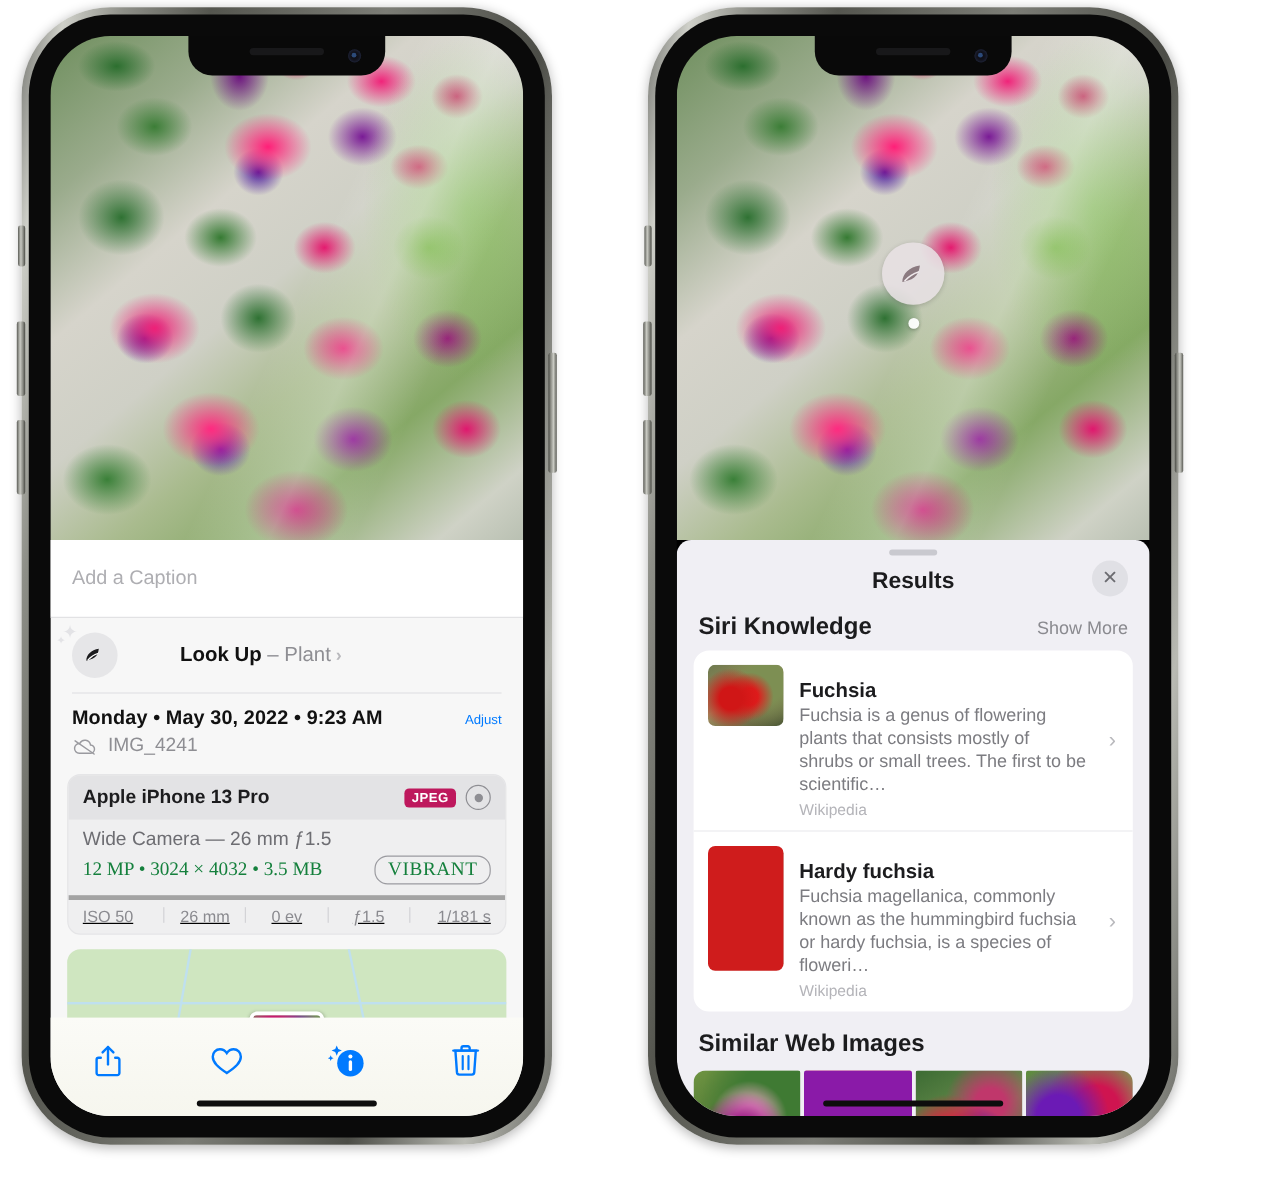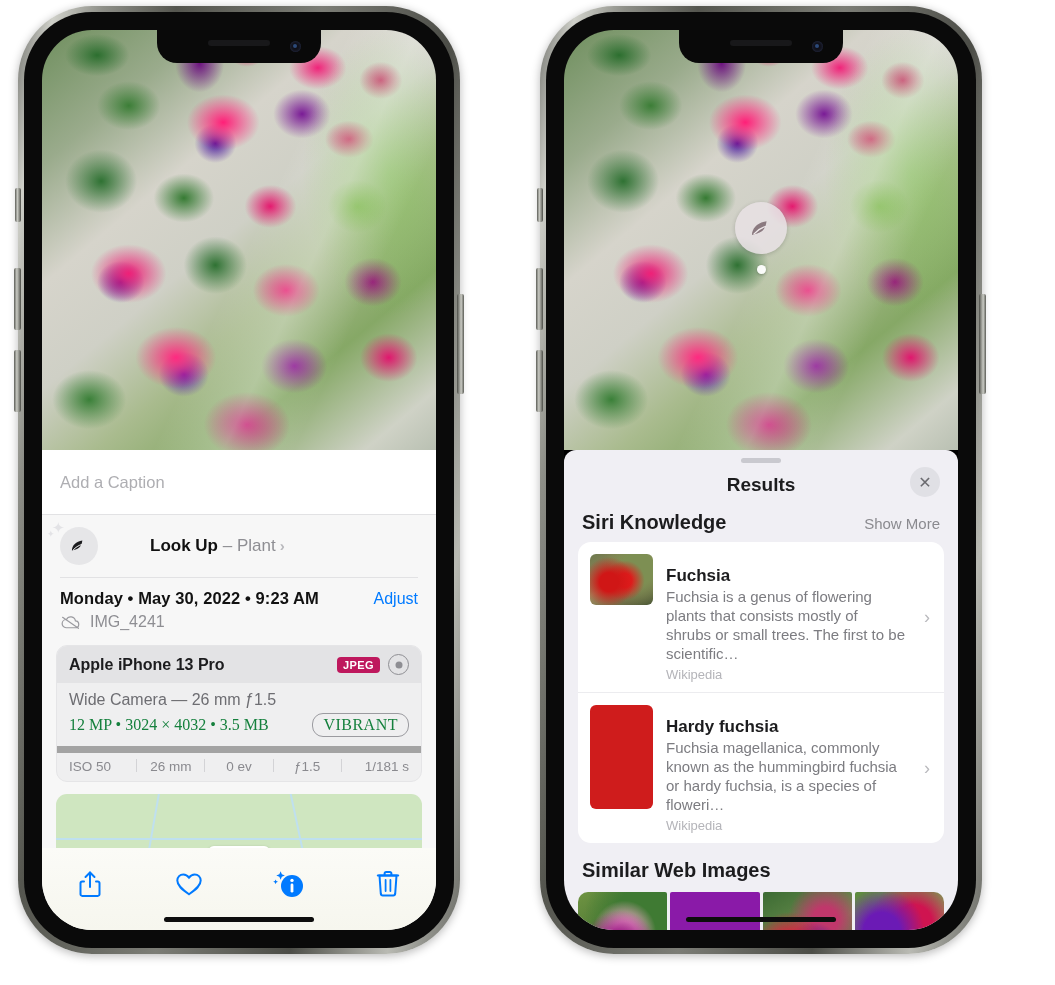--- a/index.html
+++ b/index.html
@@ -82,36 +82,36 @@
   .spark{position:absolute;left:-8px;top:-7px;color:#e3e3e6;font-size:15px;line-height:1;}
   .spark.s2{left:-13px;top:3px;font-size:9px;}
   .lookup-text{margin-left:20px;font-size:17px;font-weight:bold;color:#111;}
   .lookup-text .dim{font-weight:normal;color:#8e8e93;}
   .chev-sm{color:#b9b9bd;font-size:15px;margin-left:4px;}
   .lookup-sep{margin:0 18px;height:1px;background:#e2e2e4;}
 
   .meta{padding:11px 18px 4px;}
   .meta-line{display:flex;align-items:baseline;justify-content:space-between;}
   .meta-date{font-size:16.5px;font-weight:bold;color:#111;letter-spacing:.1px;}
-  .adjust{font-size:16px;color:#007aff;}
+  .adjust{font-size:11px;color:#007aff;}
   .meta-file{display:flex;align-items:center;gap:9px;margin-top:5px;font-size:16px;color:#8e8e93;}
 
   .exif{margin:10px 14px 0;border-radius:11px;overflow:hidden;background:#efeff0;border:1px solid #e5e5e7;}
   .exif-head{display:flex;align-items:center;justify-content:space-between;background:#e3e3e5;padding:8px 12px;}
   .exif-title{font-size:16px;font-weight:bold;color:#1c1c1e;}
   .exif-badges{display:flex;align-items:center;gap:8px;}
   .badge-jpeg{background:#be185d;color:#fff;font-size:11px;font-weight:bold;border-radius:4px;padding:2px 6px;letter-spacing:.4px;}
   .aperture-ic{width:19px;height:19px;border-radius:50%;border:1.6px solid #8e8e93;position:relative;}
   .aperture-ic:after{content:"";position:absolute;left:50%;top:50%;transform:translate(-50%,-50%);width:7px;height:7px;border-radius:50%;background:#8e8e93;}
   .exif-body{padding:8px 12px 9px;}
   .exif-r1{font-size:16px;color:#6d6d72;}
   .exif-r2{display:flex;align-items:center;justify-content:space-between;margin-top:4px;}
   .exif-r2 span{font-size:16px;color:#15803d;font-family:Liberation Serif, serif;}
   .vibrant{border:1.3px solid #9b9ba0;border-radius:11px;padding:2px 10px;font-size:11.5px;color:#6d6d72;letter-spacing:.5px;}
-  .exif-foot{display:flex;align-items:flex-start;border-top:7px solid #a3a3a3;padding:6px 12px 7px;}
+  .exif-foot{display:flex;align-items:flex-start;border-top:4px solid #a3a3a3;padding:6px 12px 7px;text-decoration:underline;}
   .exif-foot .cell{flex:1;text-align:center;font-size:13.5px;color:#8a8a8f;}
   .exif-foot .cell:first-child{text-align:left;}
   .exif-foot .cell:last-child{text-align:right;}
   .exif-foot .div{width:1px;height:13px;background:#d3d3d6;}
 
   .mapbox{margin:12px 14px 0;height:78px;border-radius:11px 11px 0 0;position:relative;overflow:hidden;
     background:
       radial-gradient(ellipse 42px 20px at 12% 26%, #cfe6c0 0 100%),
       radial-gradient(ellipse 36px 18px at 30% 62%, #cfe6c0 0 100%),
       radial-gradient(ellipse 52px 22px at 52% 22%, #d5e9c7 0 100%),

